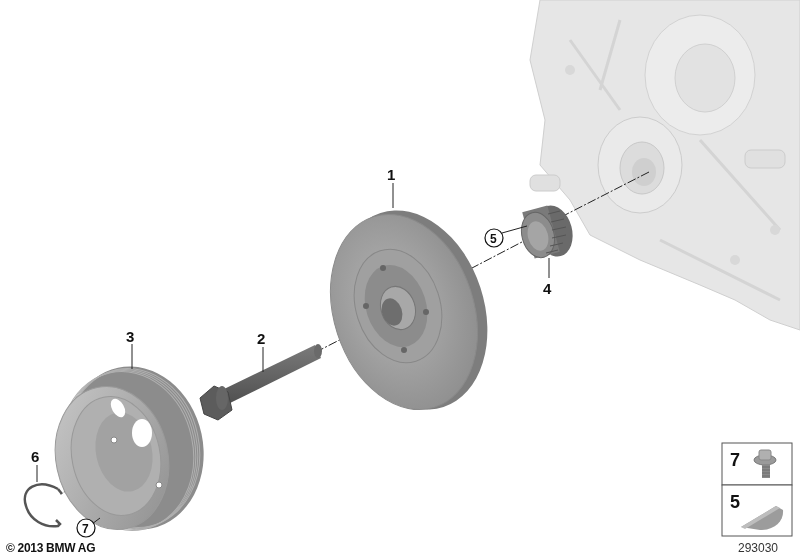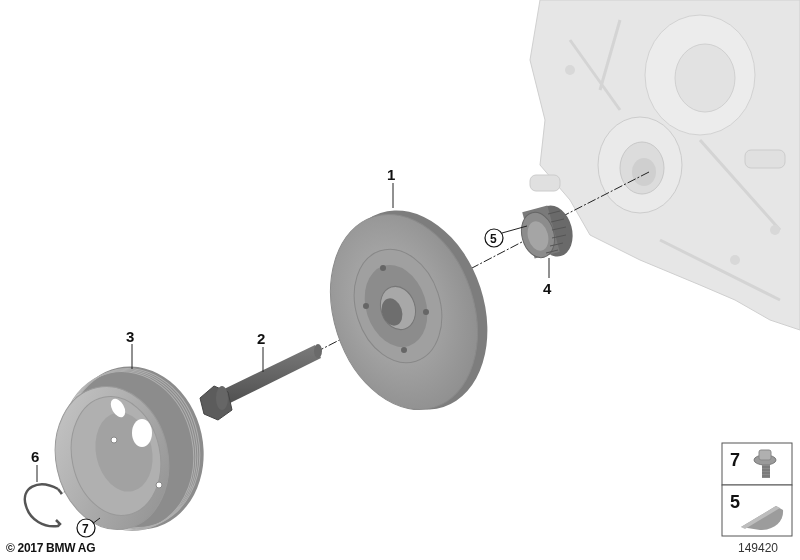--- a/index.html
+++ b/index.html
@@ -166,14 +166,14 @@
   <g class="hotspot">
     <rect x="722" y="485" width="70" height="51" fill="#fff" stroke="#555" stroke-width="1"></rect>
     <text class="legend-num" x="730" y="508">5</text>
     <g>
       <path d="M 741 527 L 776 506 L 783 510 C 784 520, 776 530, 760 530 Z" fill="#9c9c9c"></path>
       <path d="M 741 527 L 776 506 L 780 508 L 745 529 Z" fill="#bdbdbd"></path>
     </g>
   </g>
 </svg>
 
-<div class="copyright">© 2017 BMW AG</div>
-<div class="diagram-id">149420</div>
+<div class="copyright">© 2013 BMW AG</div>
+<div class="diagram-id">293030</div>
 
 </body></html>

